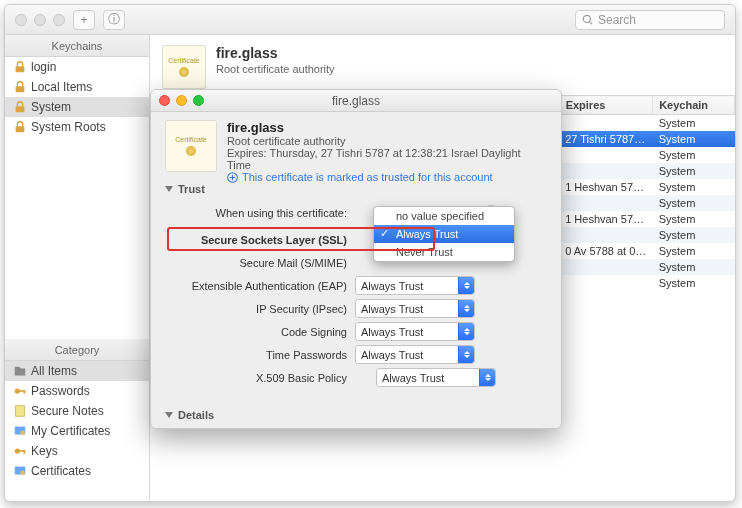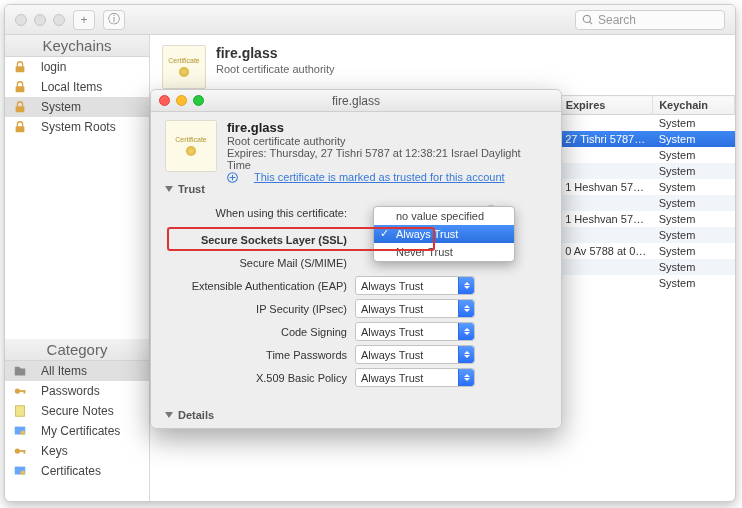--- a/index.html
+++ b/index.html
@@ -47,25 +47,25 @@
   }
   .searchbox svg{width:12px;height:12px; fill:#999;}
   .main-body { flex:1; display:flex; min-height:0; }
   .sidebar {
     width:145px; border-right:1px solid #d9d9d9; display:flex; flex-direction:column;
     font-size:12px; color:#444;
   }
   .side-header{
     height:22px; background:linear-gradient(#f2f2f2,#e7e7e7);
     border-bottom:1px solid #d5d5d5; display:flex;align-items:center;justify-content:center;
-    color:#666; font-size:15px;
+    color:#666; font-size:11px;
   }
   .side-list{ flex:1; overflow:hidden;}
   .side-item{
-    display:flex; align-items:center; gap:14px; padding:2px 8px; height:20px;
+    display:flex; align-items:center; gap:4px; padding:2px 8px; height:20px;
   }
   .side-item .ico{width:14px;height:14px; display:inline-flex;align-items:center;justify-content:center;}
   .side-item.sel{ background:#e0e0e0;}
   .content { flex:1; display:flex; flex-direction:column; }
   .detail-top{
     display:flex; padding:10px 12px 0 12px; gap:10px;
   }
   .cert-icon{
     width:44px;height:44px; border:1px solid #dcdcd0; background:#fdfbe7; border-radius:2px;
     display:flex;flex-direction:column;align-items:center;justify-content:center; font-size:7px; color:#b19430;
@@ -98,21 +98,21 @@
   .m-traffic{position:absolute;left:8px;display:flex;gap:6px;}
   .m-light{width:11px;height:11px;border-radius:50%;}
   .mred{background:#ff5f56;border:1px solid #e24238;}
   .myel{background:#ffbd2e;border:1px solid #e0a022;}
   .mgrn{background:#27c93f;border:1px solid #1ea932;}
   .m-body{ flex:1; overflow:auto; padding:8px 14px 0 14px; font-size:11px; color:#444;}
   .m-head{ display:flex; gap:10px;}
   .m-head .cert-icon{width:52px;height:52px;}
   .m-head h2{ margin:0; font-size:13px; font-weight:700; color:#222;}
   .m-head .sub{ font-size:11px; color:#555;}
-  .m-head .trust-line{ color:#3879d9; display:flex;align-items:flex-end;gap:16px;text-decoration:underline;}
+  .m-head .trust-line{ color:#3879d9; display:flex;align-items:flex-end;gap:4px;}
   .m-head .trust-line svg{width:11px;height:11px;fill:#3879d9;}
   .section{ margin-top:0;}
   .sec-hd{ display:flex;align-items:center;gap:5px; font-weight:700; color:#555;}
   .disclose{ width:0;height:0;border-left:4px solid transparent;border-right:4px solid transparent;border-top:6px solid #777;}
   .trust-row{
     display:flex; align-items:center; margin-top:5px; position:relative;
   }
   .trust-row .lbl{
     width:190px; text-align:right; padding-right:8px; font-size:11px; color:#333;
   }
@@ -447,21 +447,21 @@
                 <div class="end"></div>
               </div>
             </div>
             <div class="trust-row" style="margin-top: 4px;">
               <div class="lbl">Time Passwords</div>
               <div class="mac-select">
                 <span>Always Trust</span>
                 <div class="end"></div>
               </div>
             </div>
-            <div class="trust-row" style="margin-top: 4px;">
+            <div class="trust-row" style="margin-top: 4px; gap: 21px;">
               <div class="lbl">X.509 Basic Policy</div>
               <div class="mac-select">
                 <span>Always Trust</span>
                 <div class="end"></div>
               </div>
             </div>
           </div>
       </div>
 
       <div class="section" style="margin-top:22px">

